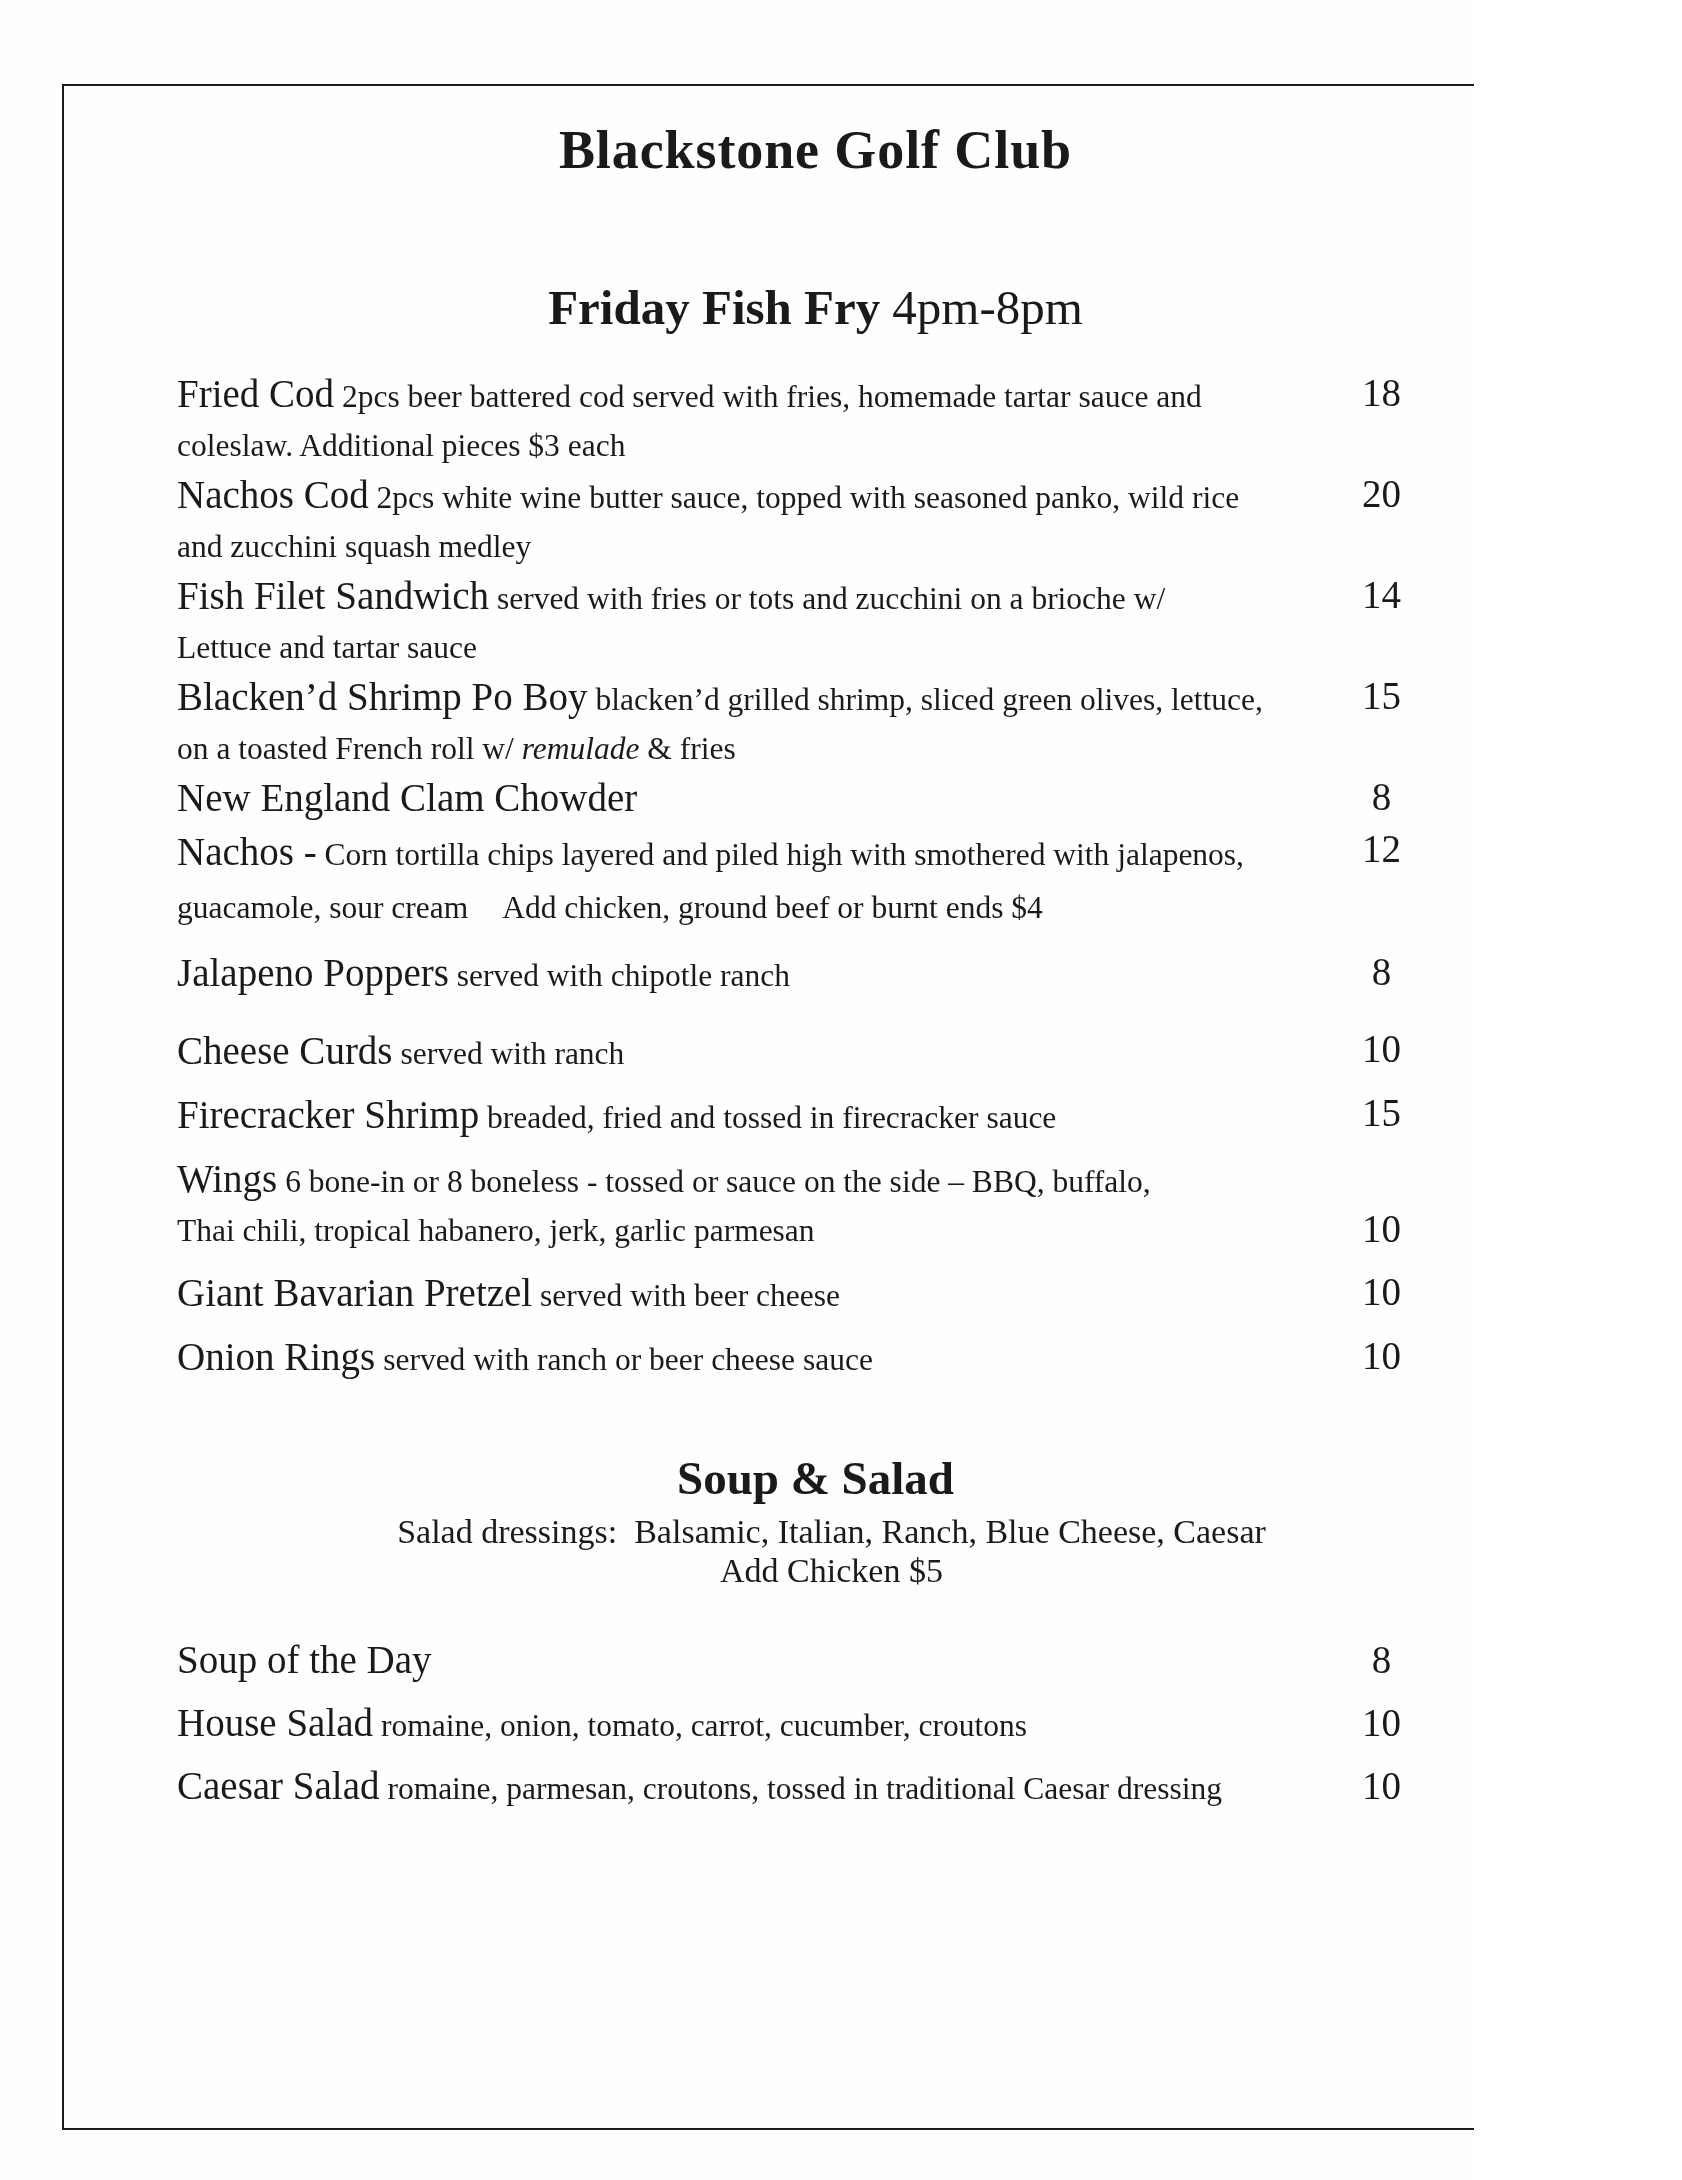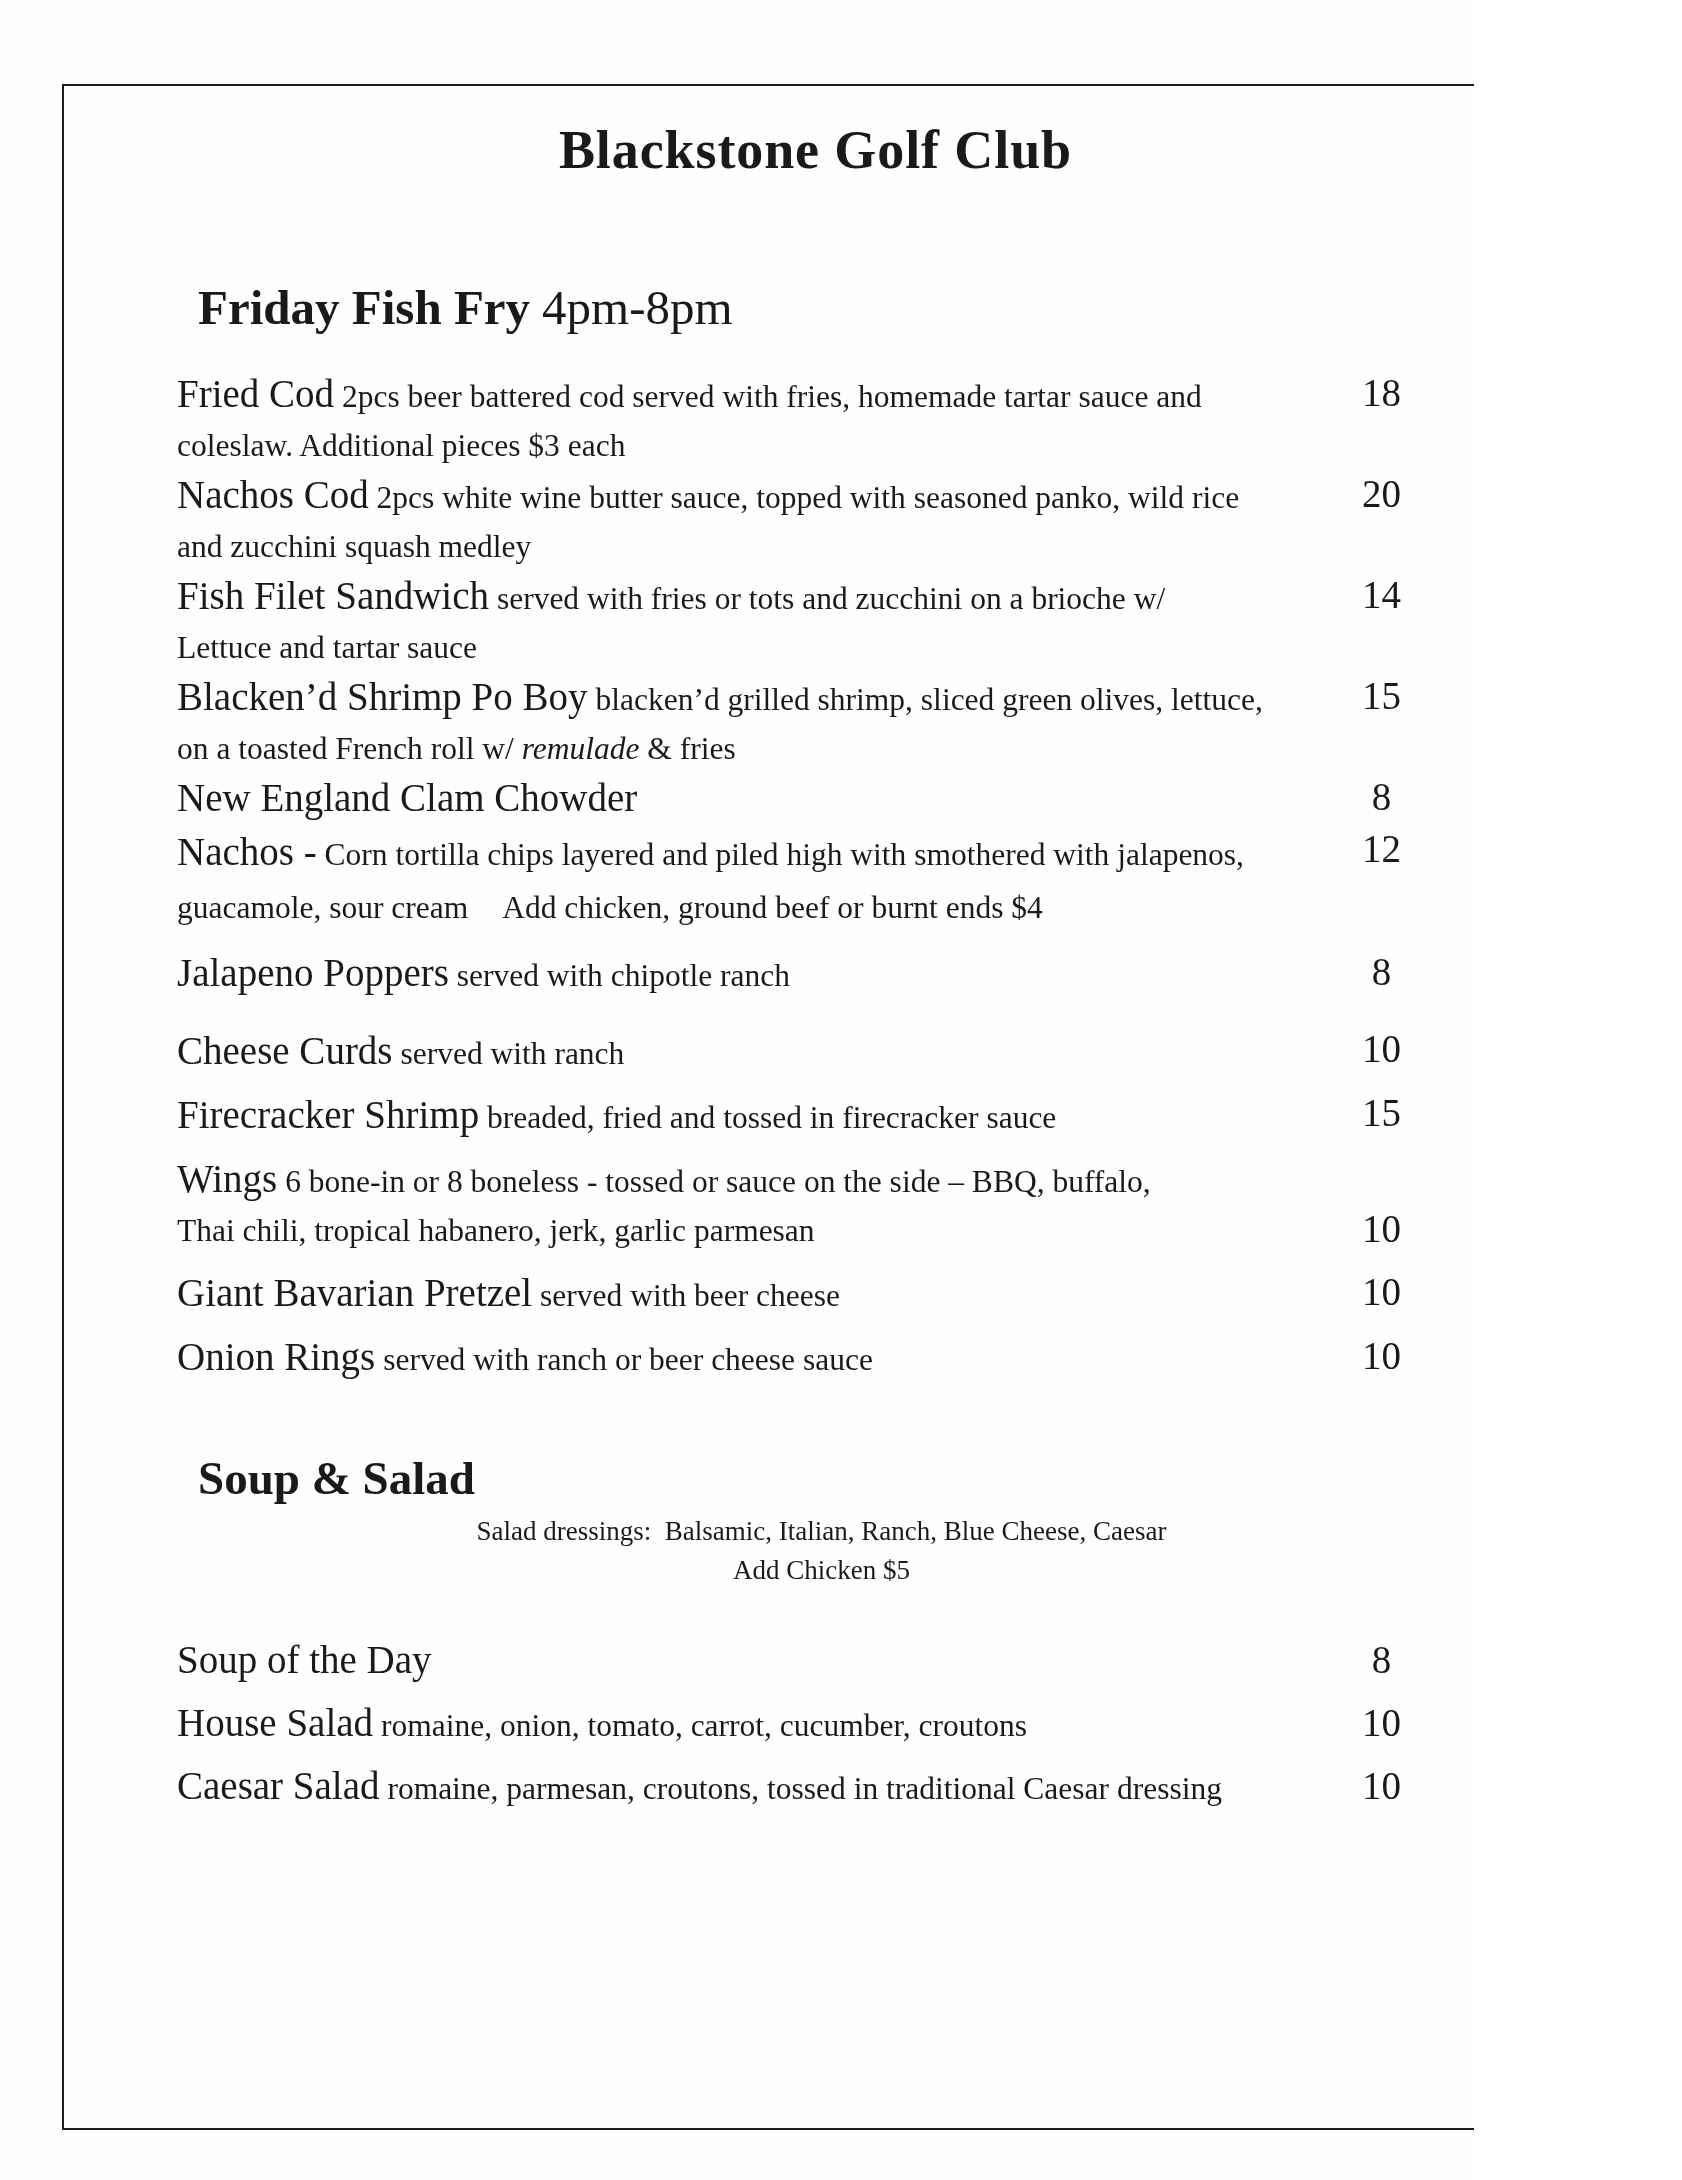--- a/index.html
+++ b/index.html
@@ -37,21 +37,21 @@
     text-align: center;
     line-height: 1.08;
     margin: 0 0 101px 0;
     position: relative;
     left: 21px;
     letter-spacing: 0.9px;
   }
   .heading {
     font-size: 49px;
     font-weight: bold;
-    text-align: left;
+    text-align: center;
     line-height: 53px;
     margin: 0;
     position: relative;
     left: 21px;
   }
   .hours {
     font-weight: normal;
     margin-left: 12px;
   }
   .ff-heading { margin-bottom: 34px; line-height: 55px; }
@@ -79,26 +79,26 @@
   
   .app .app-item { margin-bottom: 12px; }
   .app .row { line-height: 49px; }
   .app .nachos .row, .app .nachos .cont { line-height: 53px; }
   .sp-lg { margin-top: 25.6px; }
   .sp-sm { margin-top: 13.6px; }
   .addon { margin-left: 34px; }
   
   .sub-line {
     text-align: center;
-    font-size: 27px;
+    font-size: 34px;
     line-height: 39px;
     margin: 0;
     white-space: pre-wrap;
     position: relative;
-    left: 27px;
+    left: 37px;
   }
   .sub-first { margin-top: 6.8px; }
   .ss-items { margin-top: 46px; }
   .ss .row { line-height: 48px; margin-bottom: 12px; }
   em { font-style: italic; }
 </style>
 </head>
 <body>
 
 <div class="screen">

